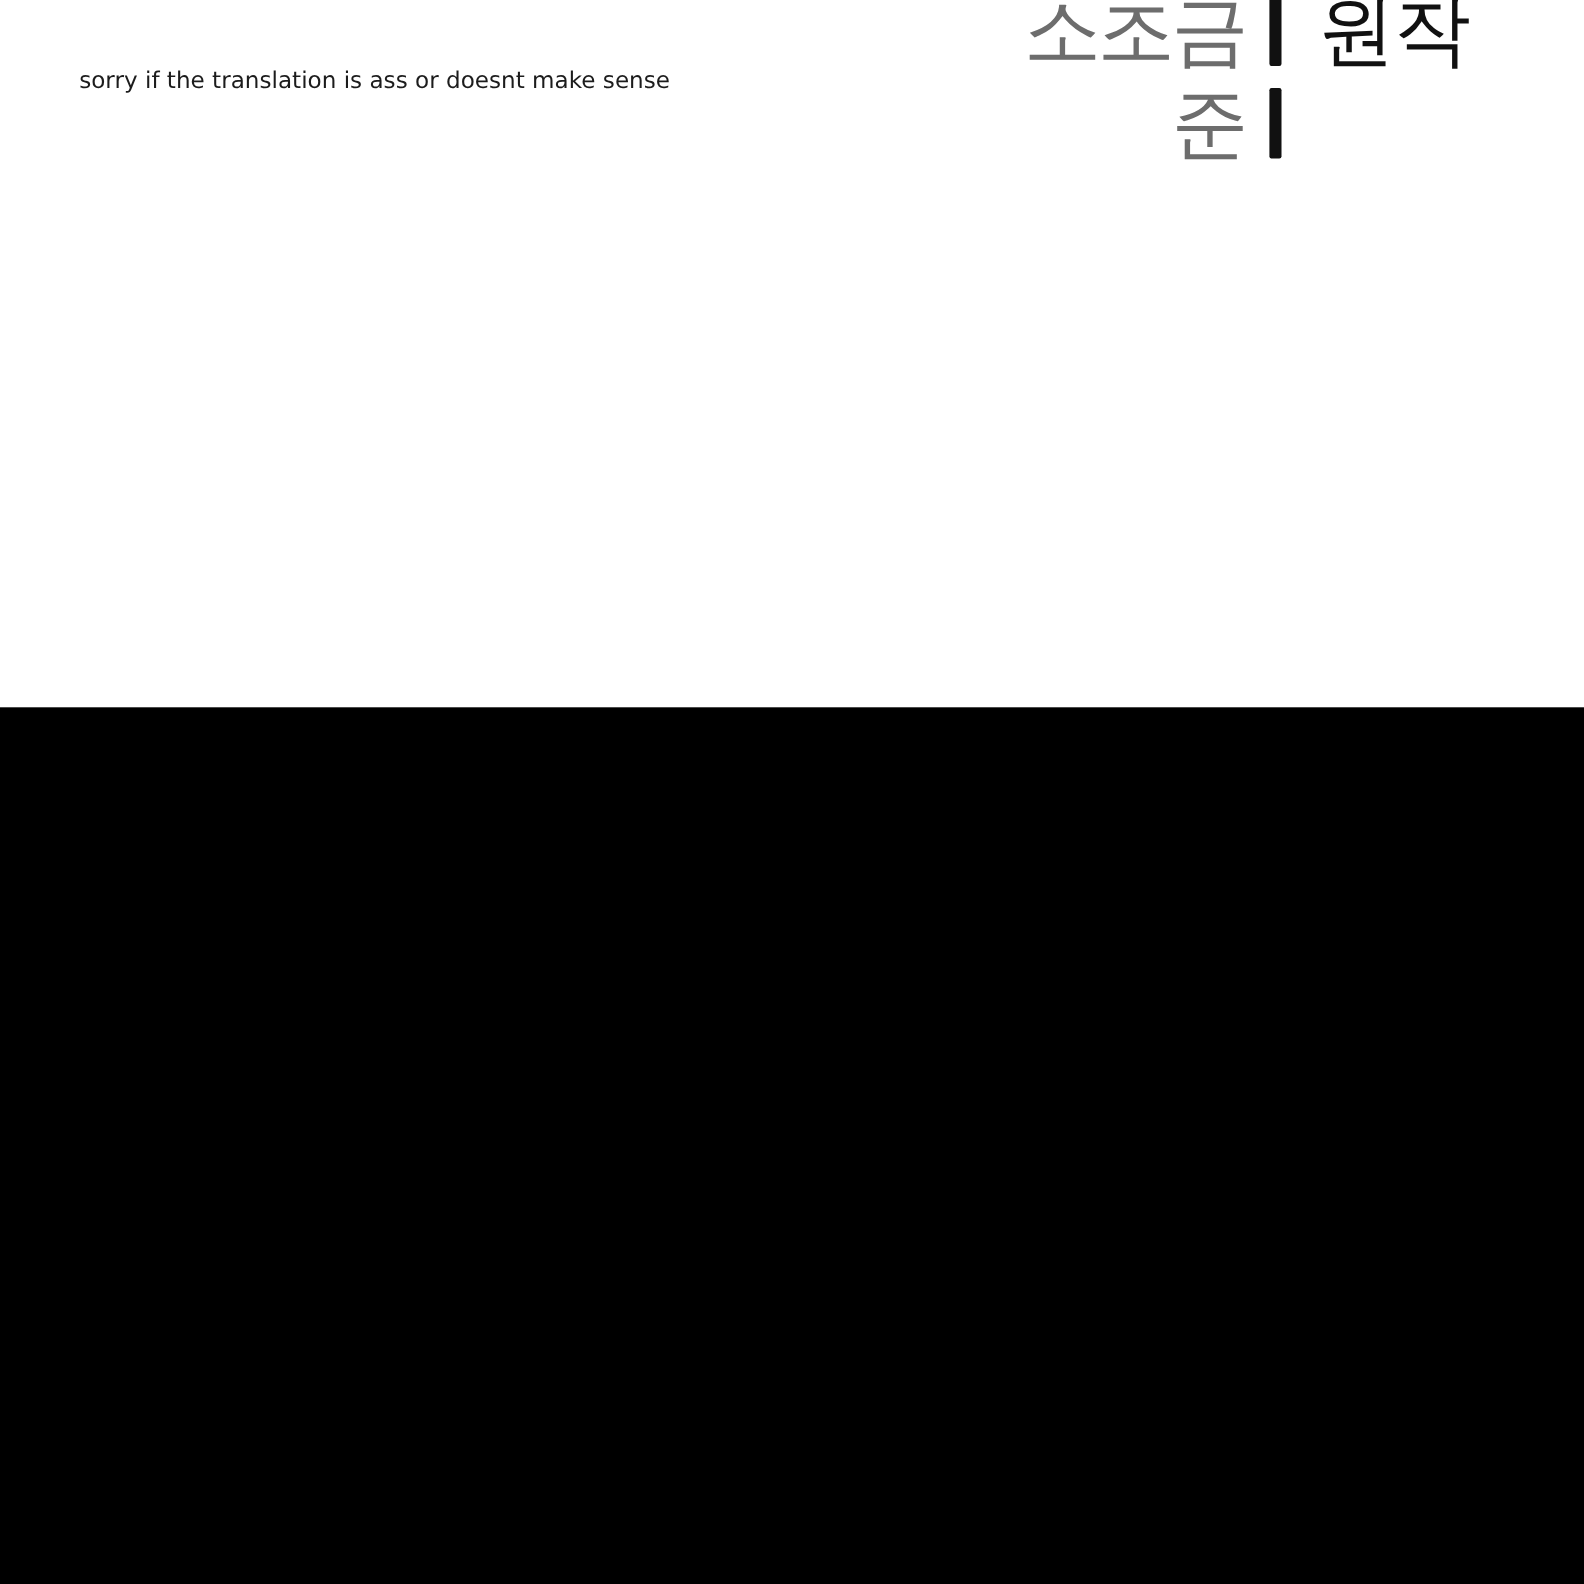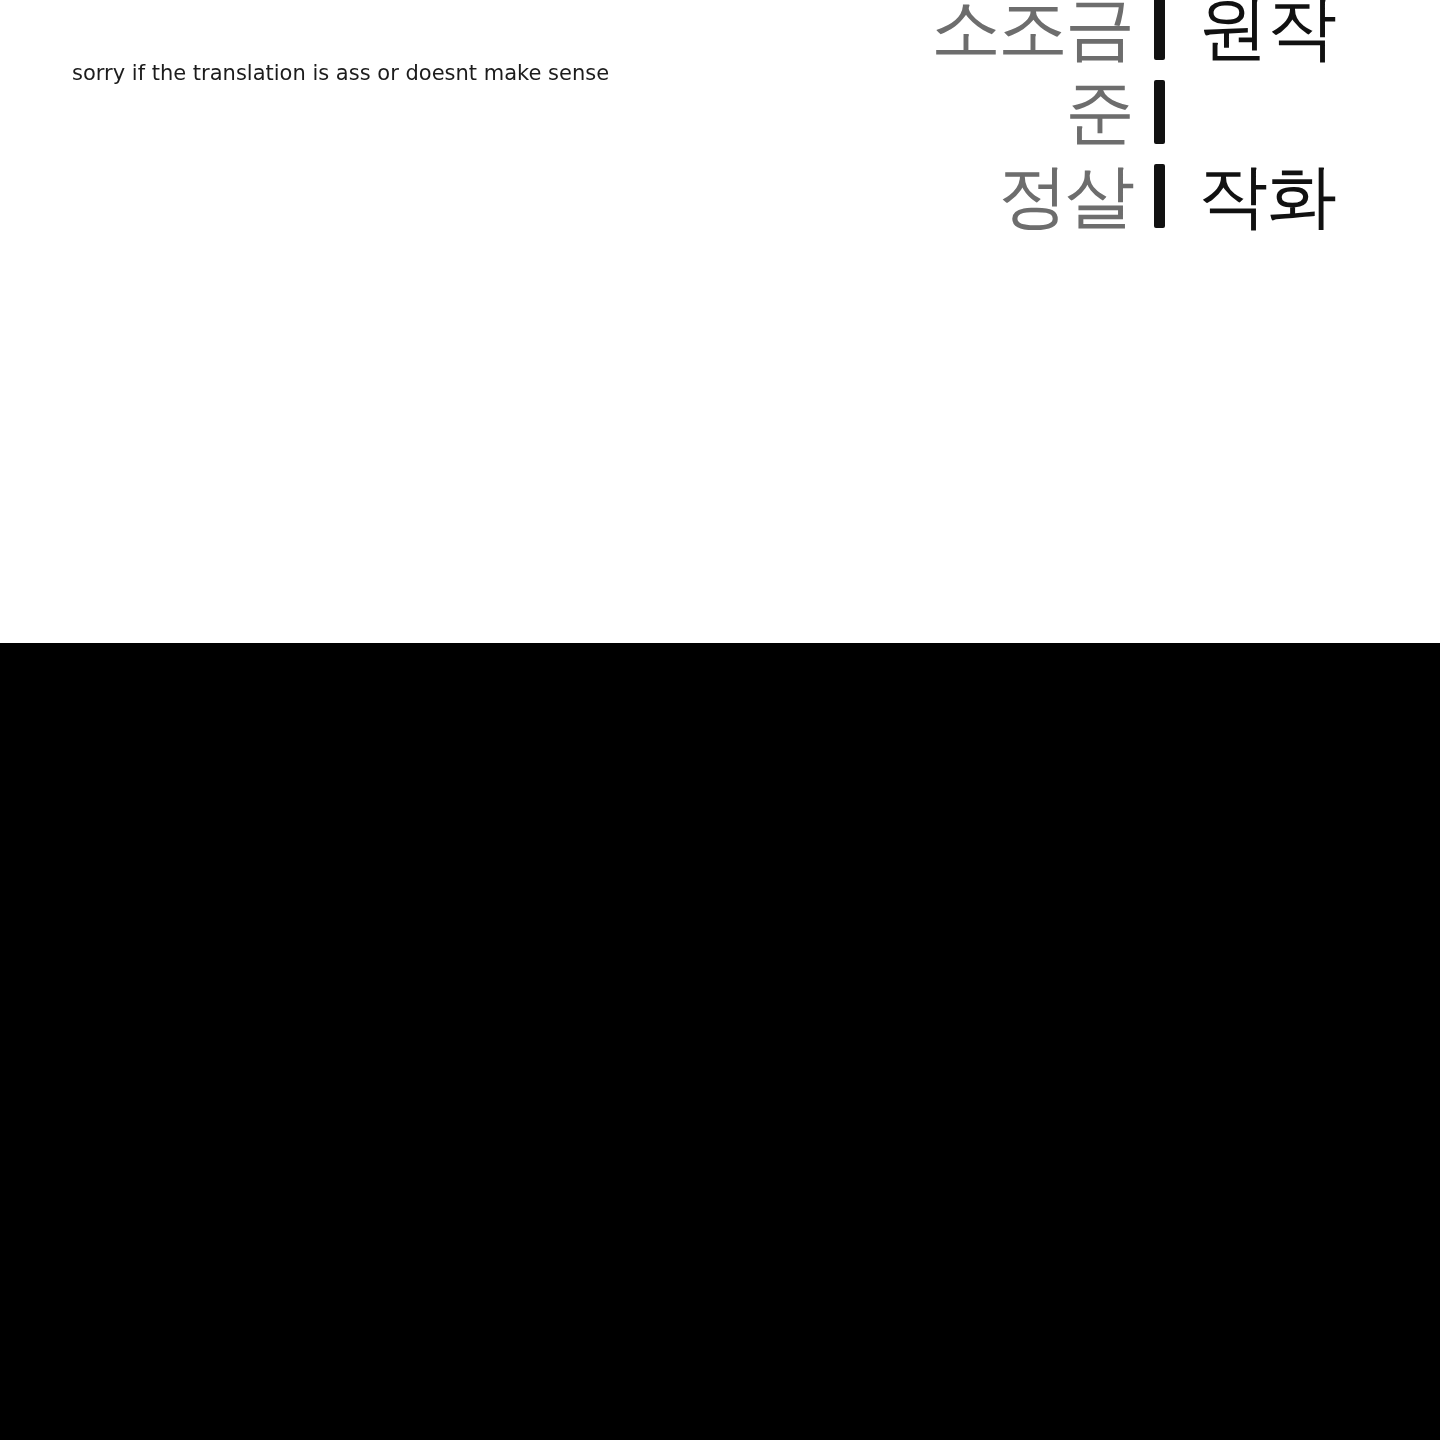--- a/index.html
+++ b/index.html
@@ -83,20 +83,15 @@
 <div class="credits">
   <div class="credit-row">
     <span class="credit-name">소조금</span>
     <span class="credit-bar"></span>
     <span class="credit-role">원작</span>
   </div>
   <div class="credit-row">
     <span class="credit-name">준</span>
     <span class="credit-bar"></span>
   </div>
-  <div class="credit-row">
-    <span class="credit-name">정살</span>
-    <span class="credit-bar"></span>
-    <span class="credit-role">작화</span>
-  </div>
 </div>
 
 <div class="black-panel"></div>
 
 </body></html>

